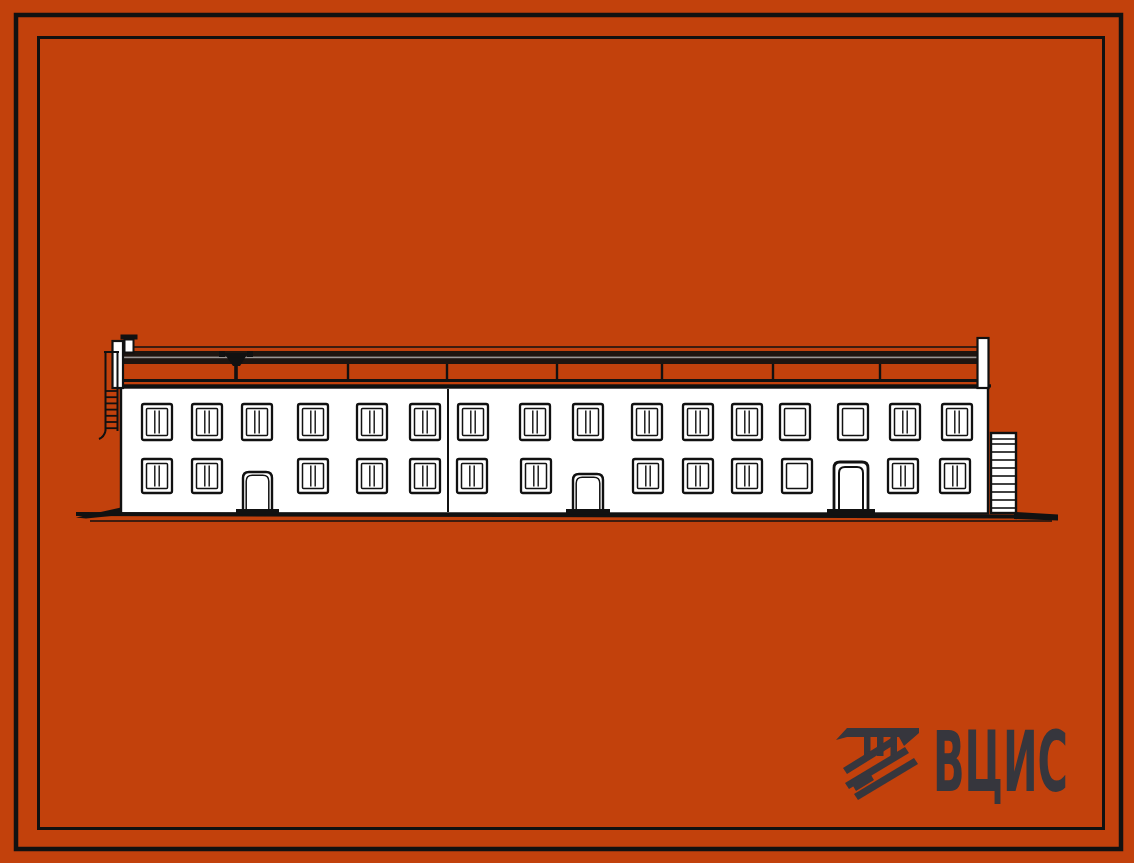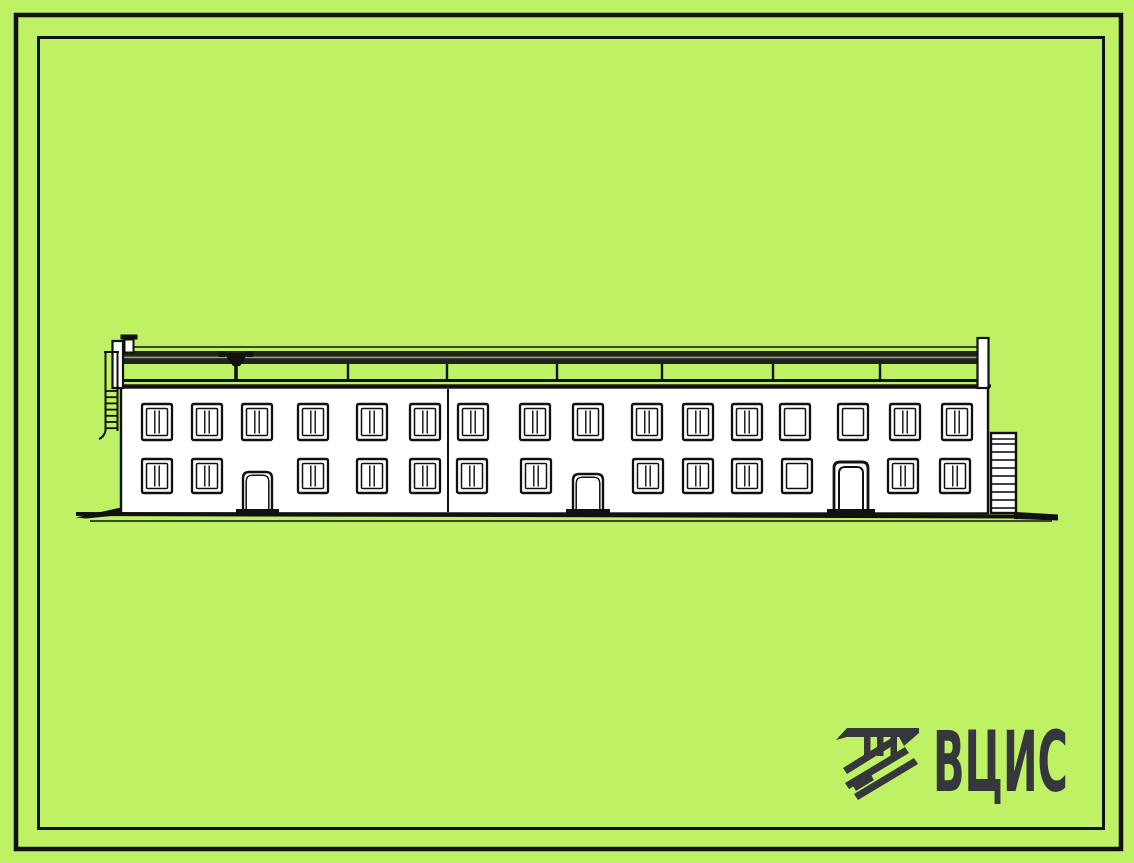--- a/index.html
+++ b/index.html
@@ -14,21 +14,21 @@
   .logo-ink{fill:var(--logo,#36363d);stroke:none;}
   .logo-text{
     font-family:"DejaVu Sans", sans-serif;
     font-weight:bold;
     fill:var(--logo,#36363d);
   }
 </style>
 </head>
 <body>
 
-<div class="page" style="background: #bef264;">
+<div class="page" style="background: #c2410c;">
 <svg viewBox="0 0 1134 863" width="1134" height="863">
 
   <rect id="outer-frame" class="ink-stroke" x="16" y="15" width="1105" height="834" stroke-width="4.5"></rect>
   <rect id="inner-frame" class="ink-stroke" x="38.5" y="37.5" width="1065" height="791" stroke-width="3"></rect>
 
   <g id="building">
 
     <rect class="ink-stroke white-fill" x="121" y="387.5" width="867" height="126" stroke-width="2.4"></rect>
 
     <g id="ground">

